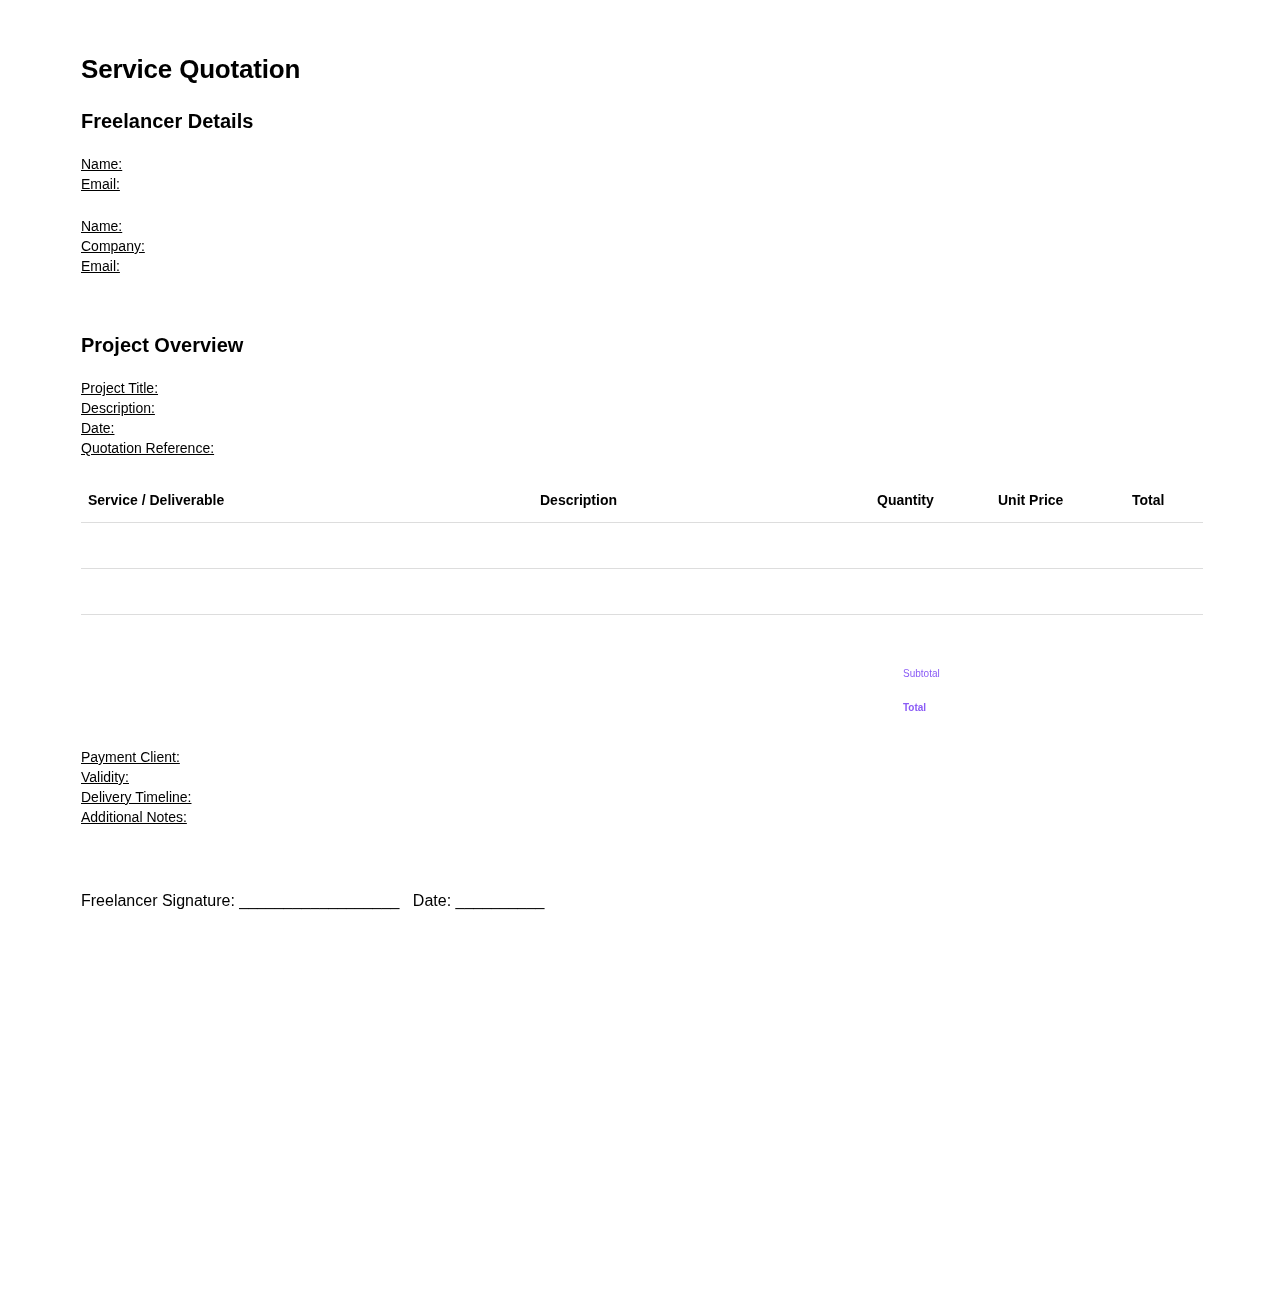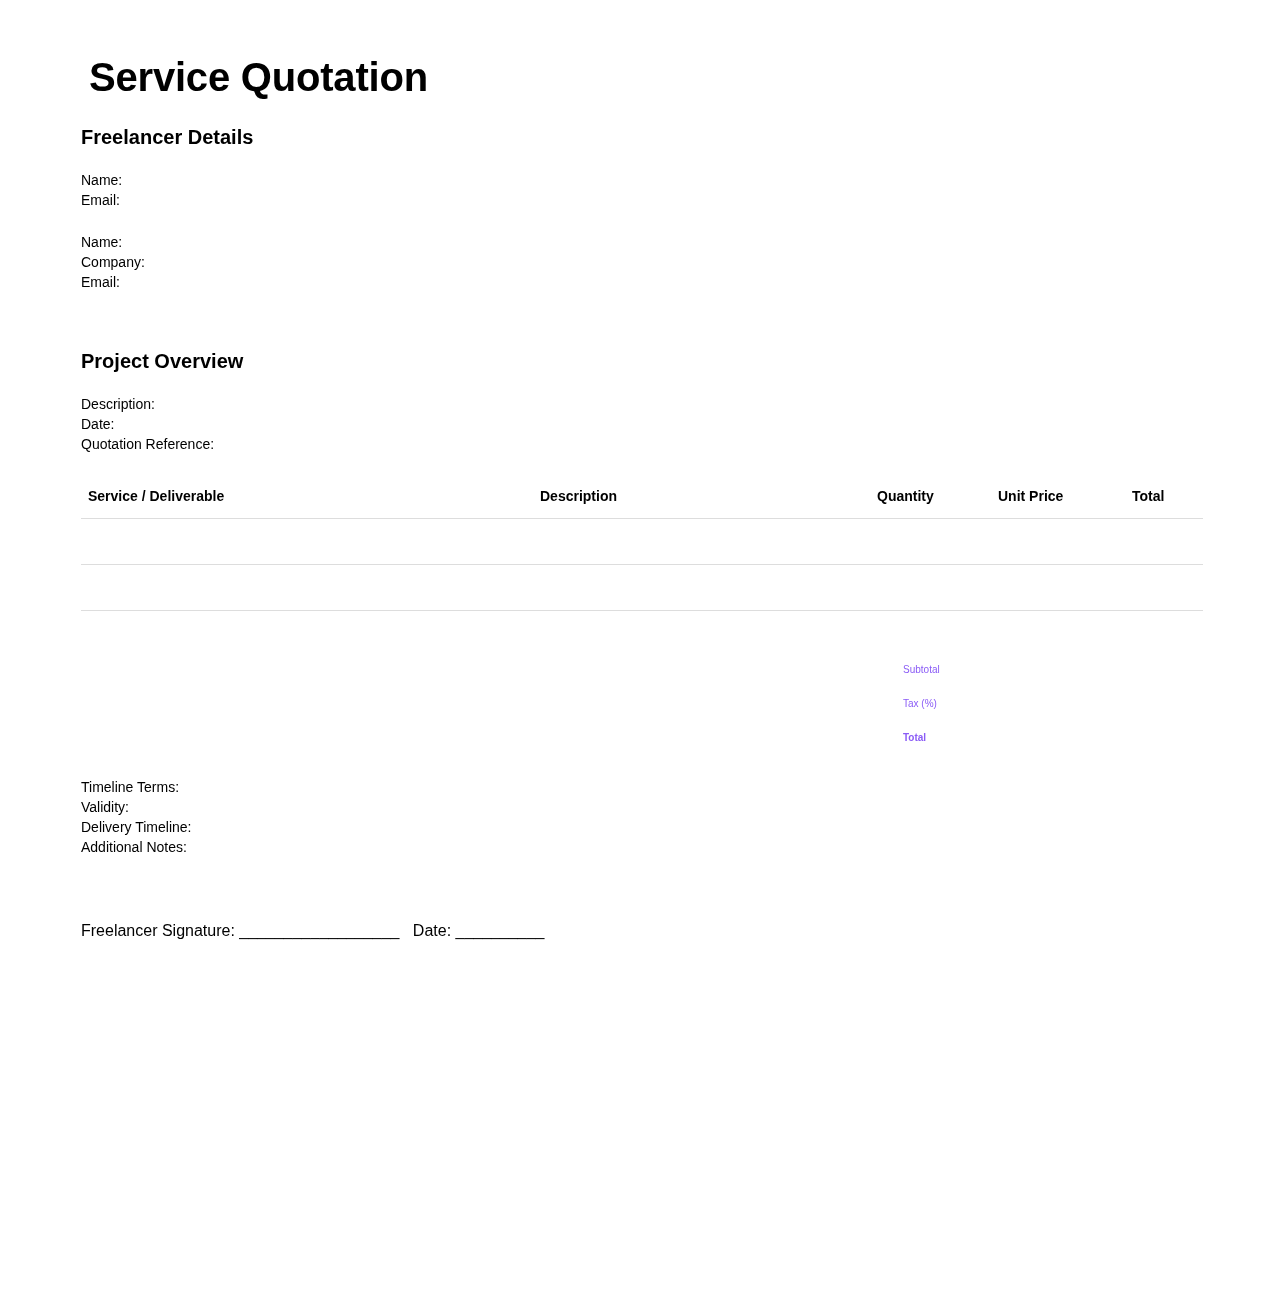--- a/index.html
+++ b/index.html
@@ -20,23 +20,23 @@
     position: relative;
     width: 1278px;
     height: 1300px;
     background: #ffffff;
     box-sizing: border-box;
     padding: 0 81px;
   }
 
   
   .doc-title {
-    margin: 8px;
+    margin: 0;
     padding-top: 50px;
-    font-size: 40px;
+    font-size: 26px;
     font-weight: 600;
     letter-spacing: -0.2px;
     line-height: 38px;
     color: #000000;
   }
 
   
   .section-heading {
     margin: 0;
     font-size: 20px;
@@ -56,20 +56,21 @@
     margin: 0;
     padding: 0;
     list-style: none;
     padding-top: 22px;
   }
   .field-list li {
     font-size: 14px;
     line-height: 20px;
     color: #000000;
     white-space: pre;
+    text-decoration: underline;
   }
 
   
   .quote-table {
     width: 1115px;
     border-collapse: collapse;
     table-layout: fixed;
     margin-top: 34px;
   }
   .quote-table th {
@@ -136,20 +137,21 @@
   </ul>
 
   <ul class="field-list">
     <li>Name:</li>
     <li>Company:</li>
     <li>Email:</li>
   </ul>
 
   <h2 class="section-heading sec-project">Project Overview</h2>
   <ul class="field-list">
+    <li>Project Title:</li>
     <li>Description:</li>
     <li>Date:</li>
     <li>Quotation Reference:</li>
   </ul>
 
 
   <table class="quote-table">
     <thead>
       <tr>
         <th class="col-service">Service / Deliverable</th>
@@ -174,30 +176,27 @@
         <td class="col-unit"></td>
         <td class="col-total"></td>
       </tr>
     </tbody>
   </table>
 
   <div class="totals">
     <div class="totals-row">
       <span>Subtotal</span>
     </div>
-    <div class="totals-row">
-      <span>Tax (%)</span>
-    </div>
     <div class="totals-row is-grand">
       <span>Total</span>
     </div>
   </div>
 
   <ul class="field-list">
-    <li>Timeline Terms:</li>
+    <li>Payment Client:</li>
     <li>Validity:</li>
     <li>Delivery Timeline:</li>
     <li>Additional Notes:</li>
   </ul>
 
   <div class="signature-line"><span>Freelancer Signature: </span><span class="sig-rule">__________________</span><span>   </span><span>Date: </span><span class="date-rule">__________</span></div>
 
 </div>
 
 </body></html>

